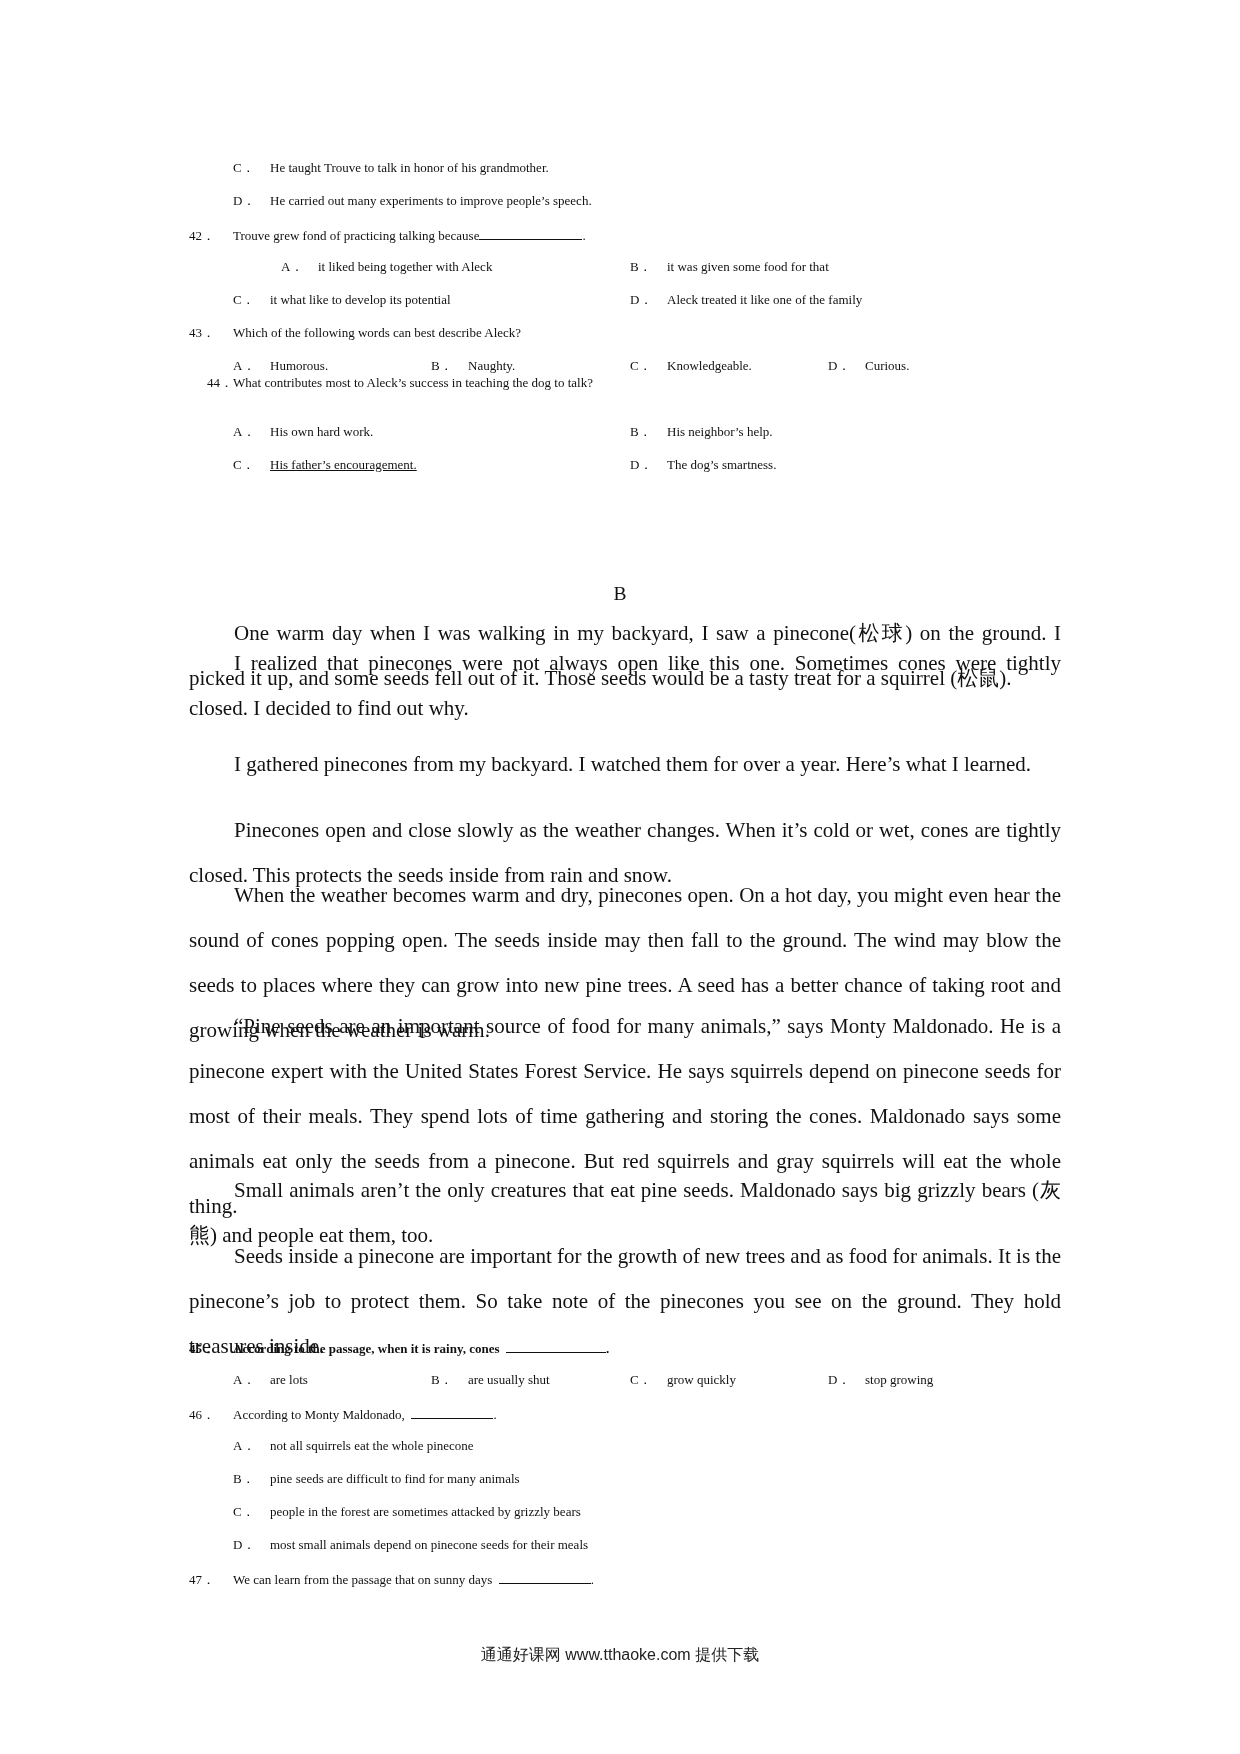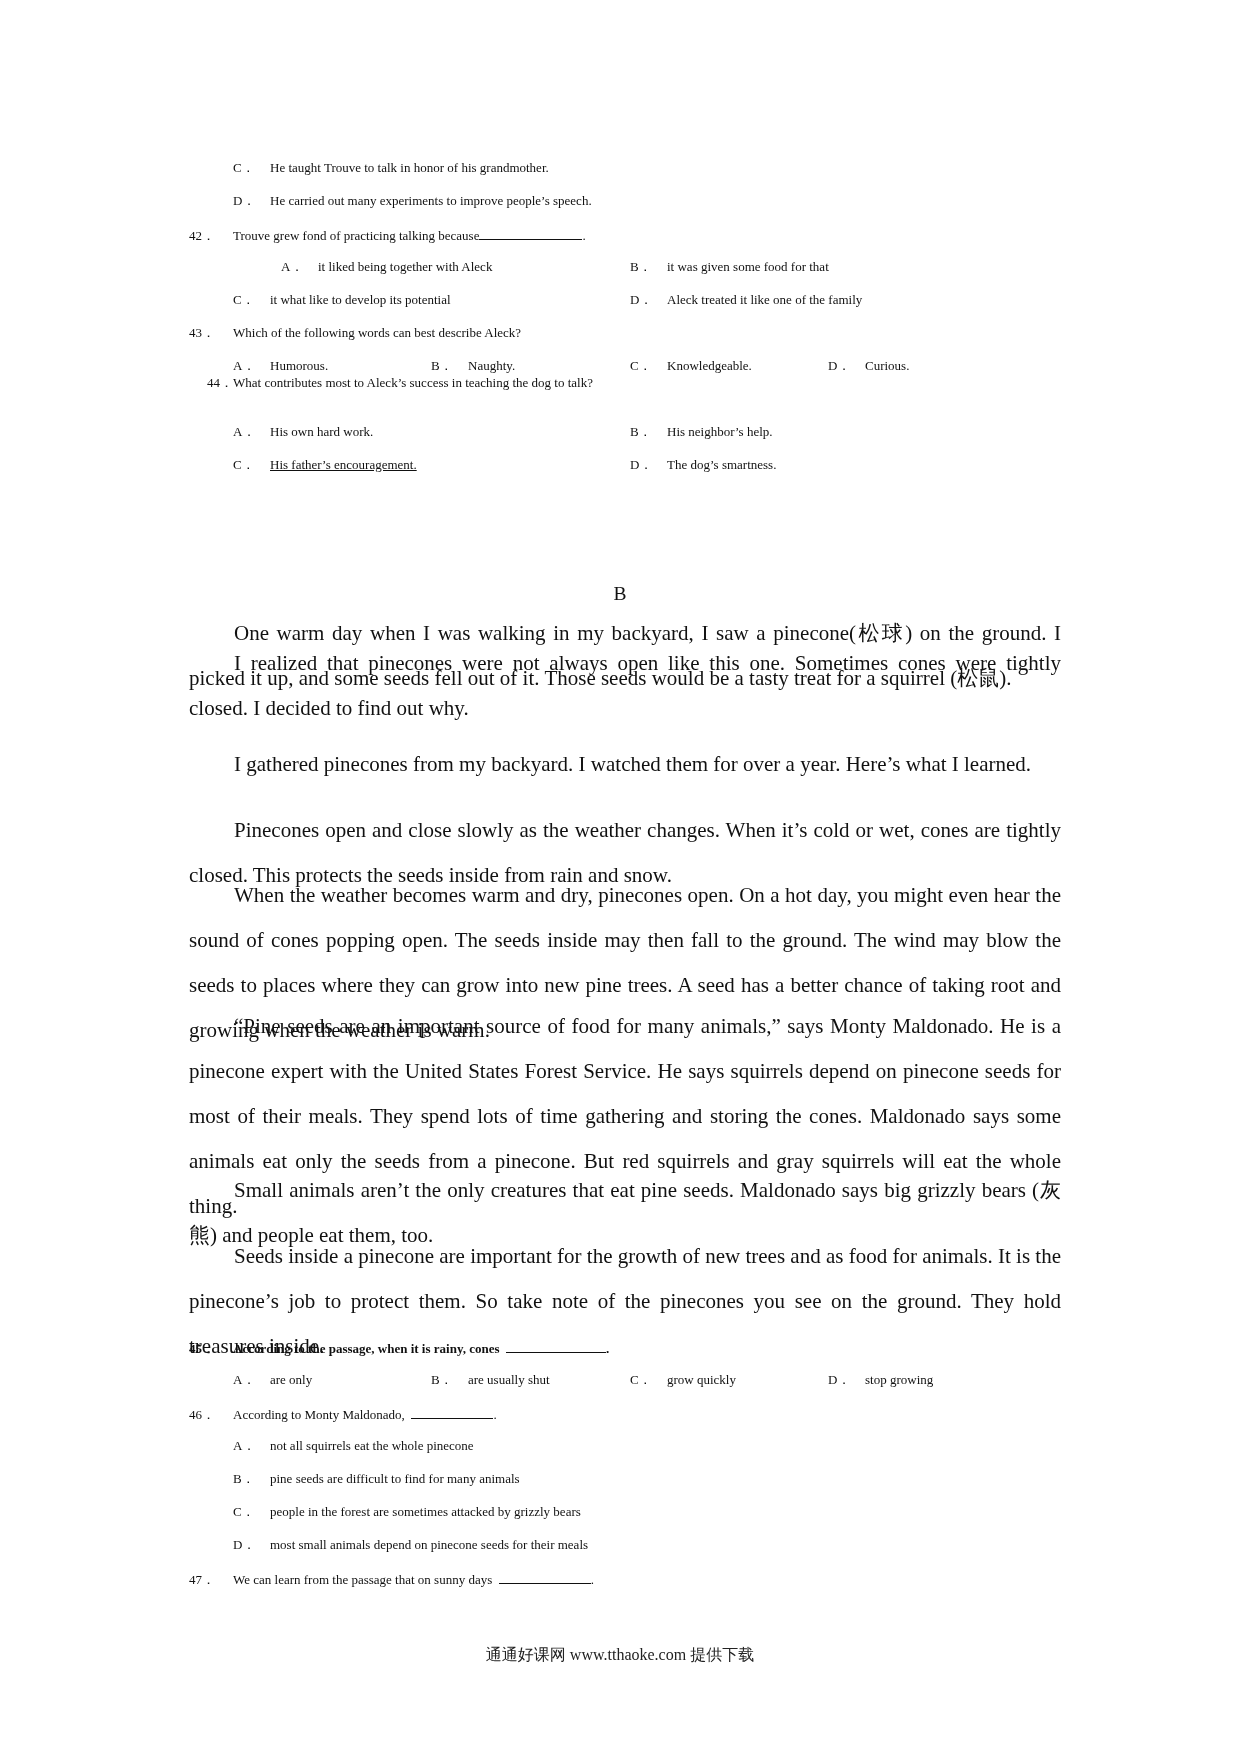--- a/index.html
+++ b/index.html
@@ -7,21 +7,21 @@
          font-family: "Liberation Serif", "DejaVu Serif", serif; color: #111; }
   .line { position: absolute; font-size: 13px; line-height: 24px; white-space: nowrap; }
   .para { position: absolute; left: 189px; width: 872px; font-size: 21px; line-height: 45px;
           text-align: justify; text-indent: 45px; }
   .qnum { display: inline-block; width: 44px; }
   .opt-letter { display: inline-block; width: 37px; }
   .blank { display: inline-block; border-bottom: 1.6px solid #111; height: 17px; vertical-align: baseline; }
   .heading { position: absolute; left: 0; width: 1240px; text-align: center; top: 582px;
              font-size: 19.5px; line-height: 24px; }
   .footer { position: absolute; left: 0; width: 1240px; text-align: center; top: 1645px;
-            font-family: Liberation Serif, serif; font-size: 16px; line-height: 20px; color: #222; }
+            font-family: Liberation Sans, sans-serif; font-size: 16px; line-height: 20px; color: #222; }
 </style>
 </head>
 <body>
 
 <div class="line" style="left:233px; top:156px;">
   <span class="opt-letter">C．</span><span>He taught Trouve to talk in honor of his grandmother.</span>
 </div>
 <div class="line" style="left:233px; top:189px;">
   <span class="opt-letter">D．</span><span>He carried out many experiments to improve people’s speech.</span>
 </div>
@@ -82,21 +82,21 @@
 <div class="para" style="top:808px;">Pinecones open and close slowly as the weather changes. When it’s cold or wet, cones are tightly closed. This protects the seeds inside from rain and snow.</div>
 <div class="para" style="top:873px;">When the weather becomes warm and dry, pinecones open. On a hot day, you might even hear the sound of cones popping open. The seeds inside may then fall to the ground. The wind may blow the seeds to places where they can grow into new pine trees. A seed has a better chance of taking root and growing when the weather is warm.</div>
 <div class="para" style="top:1004px;">“Pine seeds are an important source of food for many animals,” says Monty Maldonado. He is a pinecone expert with the United States Forest Service. He says squirrels depend on pinecone seeds for most of their meals. They spend lots of time gathering and storing the cones. Maldonado says some animals eat only the seeds from a pinecone. But red squirrels and gray squirrels will eat the whole thing.</div>
 <div class="para" style="top:1168px;">Small animals aren’t the only creatures that eat pine seeds. Maldonado says big grizzly bears (灰熊) and people eat them, too.</div>
 <div class="para" style="top:1234px;">Seeds inside a pinecone are important for the growth of new trees and as food for animals. It is the pinecone’s job to protect them. So take note of the pinecones you see on the ground. They hold treasures inside.</div>
 
 <div class="line" style="left:189px; top:1335px;font-weight:bold;">
   <span class="qnum">45．</span><span>According to the passage, when it is rainy, cones</span>&nbsp;&nbsp;<span class="blank" style="width:100px;"></span><span>.</span>
 </div>
 <div class="line" style="left:233px; top:1368px;">
-  <span class="opt-letter">A．</span><span>are only</span>
+  <span class="opt-letter">A．</span><span>are lots</span>
 </div>
 <div class="line" style="left:431px; top:1368px;">
   <span class="opt-letter">B．</span><span>are usually shut</span>
 </div>
 <div class="line" style="left:630px; top:1368px;">
   <span class="opt-letter">C．</span><span>grow quickly</span>
 </div>
 <div class="line" style="left:828px; top:1368px;">
   <span class="opt-letter">D．</span><span>stop growing</span>
 </div>

